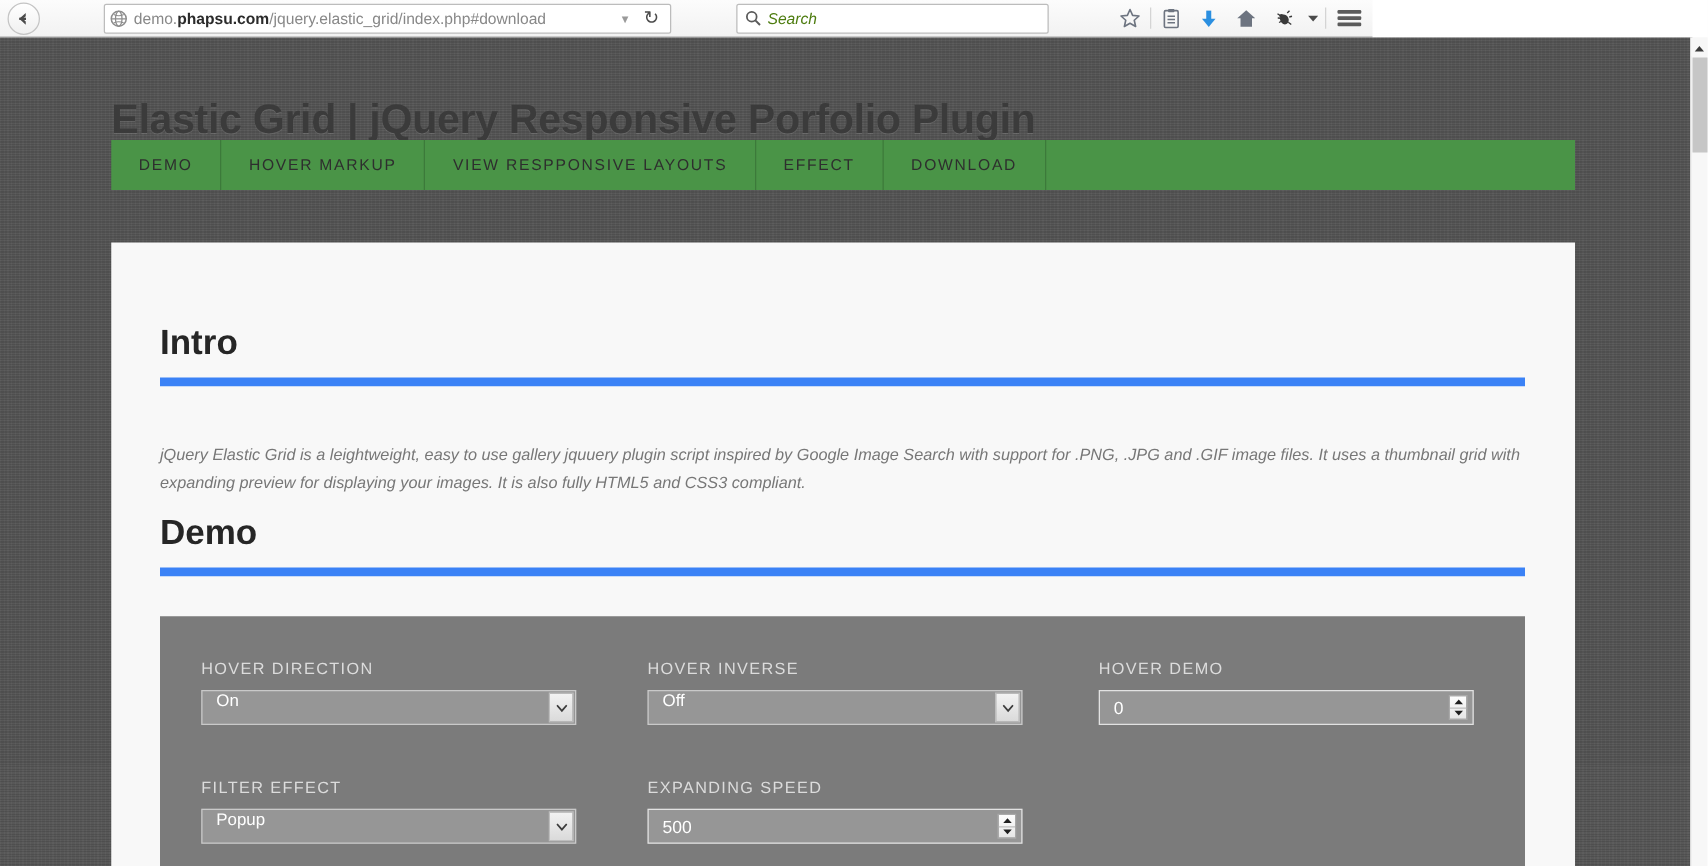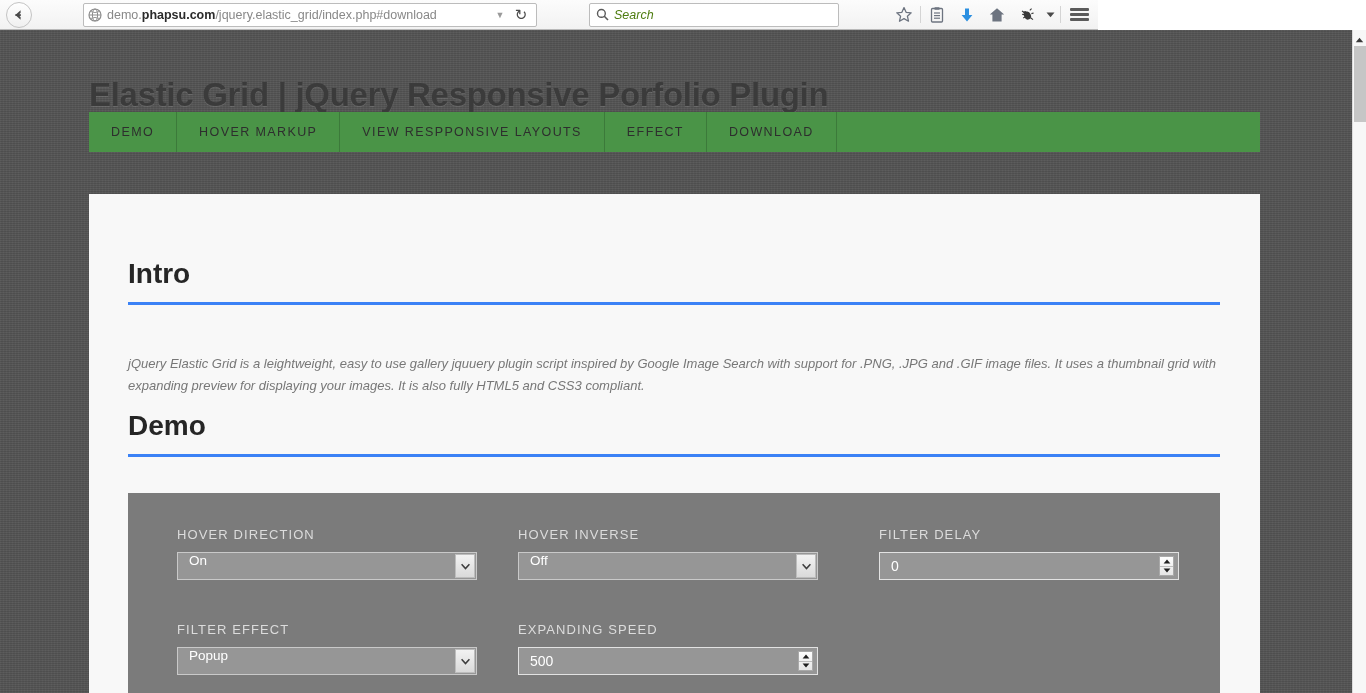--- a/index.html
+++ b/index.html
@@ -126,21 +126,21 @@
   
   #content-card {
     position: absolute; left: 89px; top: 164px;
     width: 1171px; height: 530px;
     background: #f8f8f8;
   }
 
   .section-heading {
     margin: 0; padding: 0 0 12px 0;
     font-size: 28px; font-weight: 700; color: #262626;
-    border-bottom: 3px solid #3b82f6;
+    border-bottom: 7px solid #3b82f6;
   }
   #intro-heading-wrap { position: absolute; left: 39px; top: 64px; width: 1092px; }
   #intro-paragraph {
     position: absolute; left: 39px; top: 146px; width: 1092px;
     font-size: 13px; line-height: 22px; color: #777777; font-style: italic;
   }
   #demo-heading-wrap { position: absolute; left: 39px; top: 216px; width: 1092px; }
 
   
   #demo-panel {
@@ -148,21 +148,21 @@
     width: 1092px; height: 213px;
     background: #7b7b7b;
   }
   .ctrl-row { position: absolute; left: 0; width: 100%; }
   #ctrl-row-1 { top: 34px; }
   #ctrl-row-2 { top: 129px; }
   .ctrl {
     position: absolute;
     width: 300px;
   }
-  .ctrl.col1 { left: 33px; margin-left: 16px; }
+  .ctrl.col1 { left: 33px; }
   .ctrl.col2 { left: 390px; }
   .ctrl.col3 { left: 751px; }
   .ctrl-label {
     font-size: 13px; letter-spacing: 1.1px;
     color: #dcdcdc; margin-bottom: 10px;
     white-space: nowrap;
   }
 
   .fake-select {
     position: relative;
@@ -350,21 +350,21 @@
             <span class="sel-value">Off</span>
             <span class="sel-arrow-box">
               <svg width="9" height="7" viewBox="0 0 9 7">
                   <path d="M0.6 1.2 L4.5 5.6 L8.4 1.2" fill="none" stroke="#3d3d3d" stroke-width="1.5"></path>
                 </svg>
             </span>
           </div>
         </div>
 
         <div class="ctrl col3">
-          <div class="ctrl-label">FILTER DELAY</div>
+          <div class="ctrl-label">HOVER DEMO</div>
           <div class="fake-number">
             <span class="num-value">0</span>
             <span class="spinner">
               <span class="sp-half">
                 <svg width="8" height="5" viewBox="0 0 8 5">
                     <path d="M4 0.6 L7.4 4.4 L0.6 4.4 Z" fill="#1f1f1f"></path>
                   </svg>
               </span>
               <span class="sp-divider"></span>
               <span class="sp-half">

